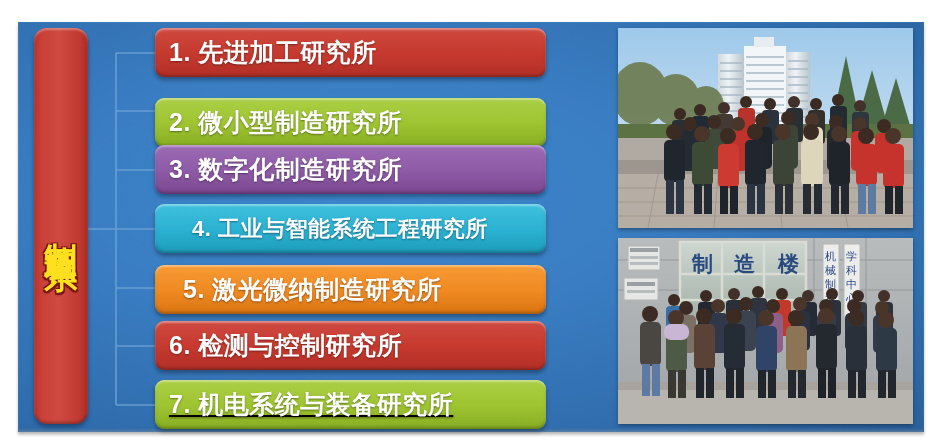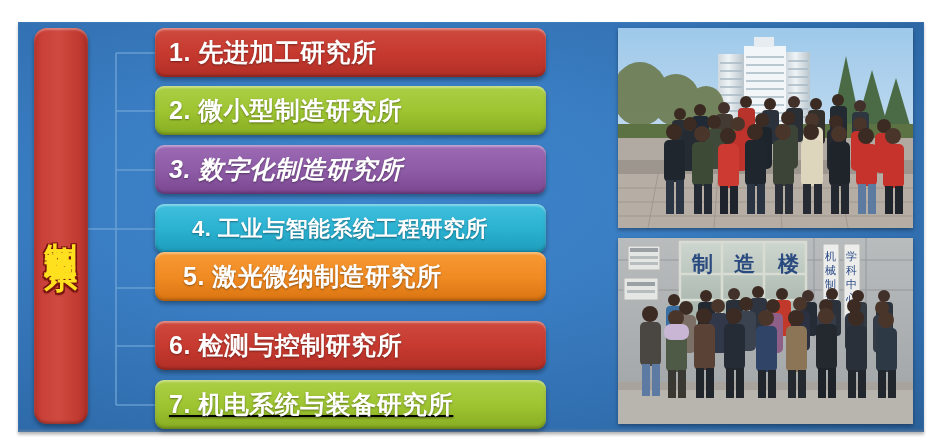--- a/index.html
+++ b/index.html
@@ -153,33 +153,33 @@
   <div class="dept-bar">
     <span class="dept-bar-label">制造工程系</span>
   </div>
 
   <div class="pill-list">
 
     <div class="pill" style="top:0px; background:linear-gradient(to bottom,#cf4a3f 0%,#c6392f 52%,#b22f27 100%);">
       <span class="pill-text">1. 先进加工研究所</span>
     </div>
 
-    <div class="pill" style="top:58px; background:linear-gradient(to bottom,#abcf45 0%,#9ec431 52%,#87ad22 100%);">
+    <div class="pill" style="top:70px; background:linear-gradient(to bottom,#abcf45 0%,#9ec431 52%,#87ad22 100%);">
       <span class="pill-text">2. 微小型制造研究所</span>
     </div>
 
-    <div class="pill" style="top:117px; background:linear-gradient(to bottom,#9c6bb4 0%,#8e5ba6 52%,#7a4690 100%);font-style:italic;">
+    <div class="pill" style="top:117px; background:linear-gradient(to bottom,#9c6bb4 0%,#8e5ba6 52%,#7a4690 100%);">
       <span class="pill-text">3. 数字化制造研究所</span>
     </div>
 
     <div class="pill" style="top:176px; background:linear-gradient(to bottom,#3fc0dd 0%,#2bb1d1 52%,#1d9cba 100%);padding-left:37px;">
       <span class="pill-text small">4. 工业与智能系统工程研究所</span>
     </div>
 
-    <div class="pill" style="top:224px; background:linear-gradient(to bottom,#f79a34 0%,#f08a22 52%,#d97411 100%);padding-left:28px;">
+    <div class="pill" style="top:237px; background:linear-gradient(to bottom,#f79a34 0%,#f08a22 52%,#d97411 100%);padding-left:28px;">
       <span class="pill-text">5. 激光微纳制造研究所</span>
     </div>
 
     <div class="pill" style="top:293px; background:linear-gradient(to bottom,#cf4a3f 0%,#c6392f 52%,#b22f27 100%);text-align:center;">
       <span class="pill-text">6. 检测与控制研究所</span>
     </div>
 
     <div class="pill" style="top:352px; background:linear-gradient(to bottom,#abcf45 0%,#9ec431 52%,#87ad22 100%);text-decoration:underline;">
       <span class="pill-text">7. 机电系统与装备研究所</span>
     </div>

